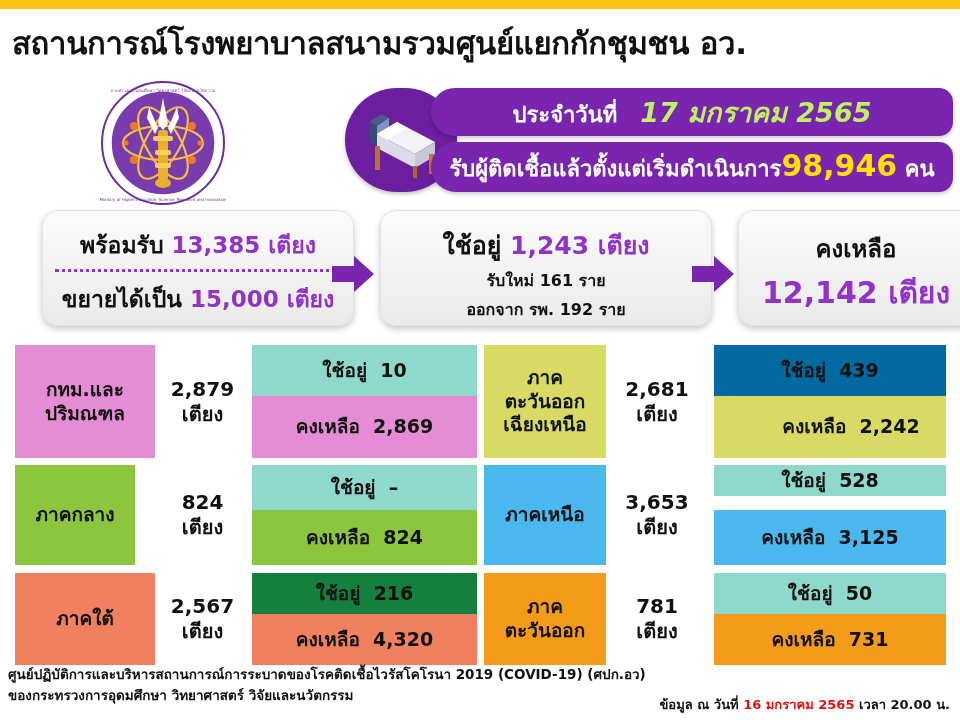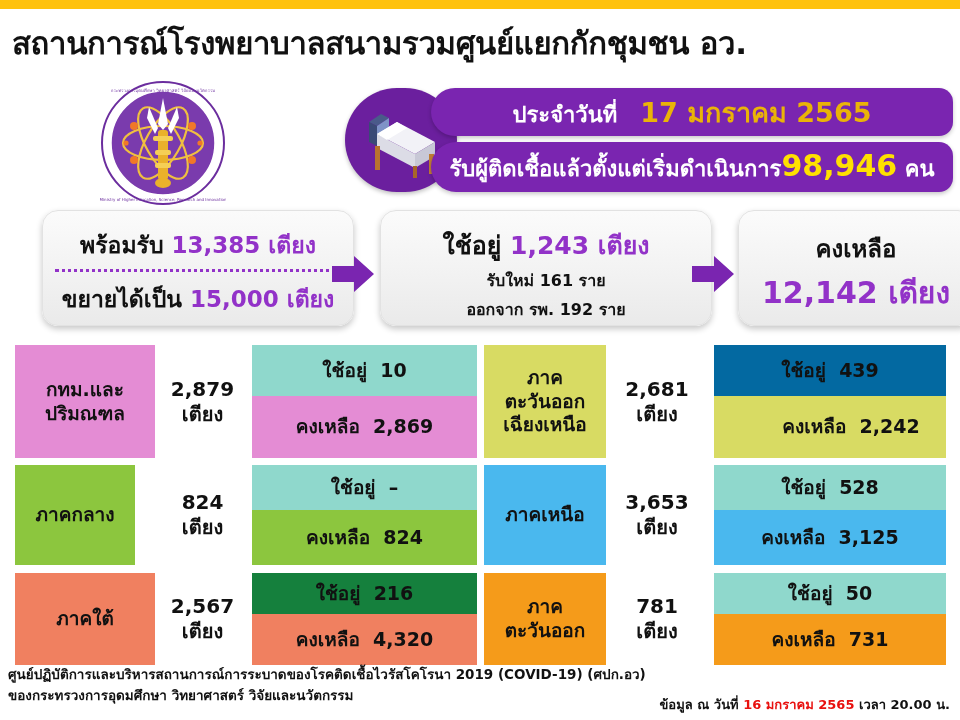--- a/index.html
+++ b/index.html
@@ -89,22 +89,23 @@
     height: 50px;
     border-radius: 25px 14px 14px 25px;
   }
   .banner-text {
     color: #ffffff;
     font-size: 22px;
     font-weight: bold;
     white-space: nowrap;
   }
   .banner-text .hi {
-    color: #eab308;
+    color: #bef264;
     font-size: 27px;
+    font-style: italic;
   }
   .banner-text .hi-big {
     color: #ffe000;
     font-size: 30px;
   }
 
   
   .flow { position: absolute; top: 206px; left: 0; width: 960px; height: 124px; margin-left: 28px; }
 
   .fbox {
@@ -359,21 +360,21 @@
       <div class="cell stat-line" style="left: 714px; top: 51px; width: 232px; height: 62px; background: rgb(216, 219, 99); padding-left: 42px;">
         <div><span>คงเหลือ</span>&nbsp;&nbsp;<span>2,242</span></div>
       </div>
       <div class="cell region-name" style="left: 484px; top: 120px; width: 122px; height: 100px; background: rgb(74, 184, 238);">
         <div>ภาคเหนือ</div>
       </div>
       <div class="cell total-cell" style="left: 612px; top: 120px; width: 90px; height: 100px;">
         <div>3,653</div>
         <div>เตียง</div>
       </div>
-      <div class="cell stat-line" style="left: 714px; top: 120px; width: 232px; height: 45px; background: rgb(143, 216, 204);">
+      <div class="cell stat-line" style="left: 714px; top: 120px; width: 232px; height: 31px; background: rgb(143, 216, 204);">
         <div><span>ใช้อยู่</span>&nbsp;&nbsp;<span>528</span></div>
       </div>
       <div class="cell stat-line" style="left: 714px; top: 165px; width: 232px; height: 55px; background: rgb(74, 184, 238);">
         <div><span>คงเหลือ</span>&nbsp;&nbsp;<span>3,125</span></div>
       </div>
       <div class="cell region-name" style="left: 484px; top: 228px; width: 122px; height: 92px; background: rgb(245, 155, 26);">
         <div>ภาค</div>
         <div>ตะวันออก</div>
       </div>
       <div class="cell total-cell" style="left: 612px; top: 228px; width: 90px; height: 92px;">

